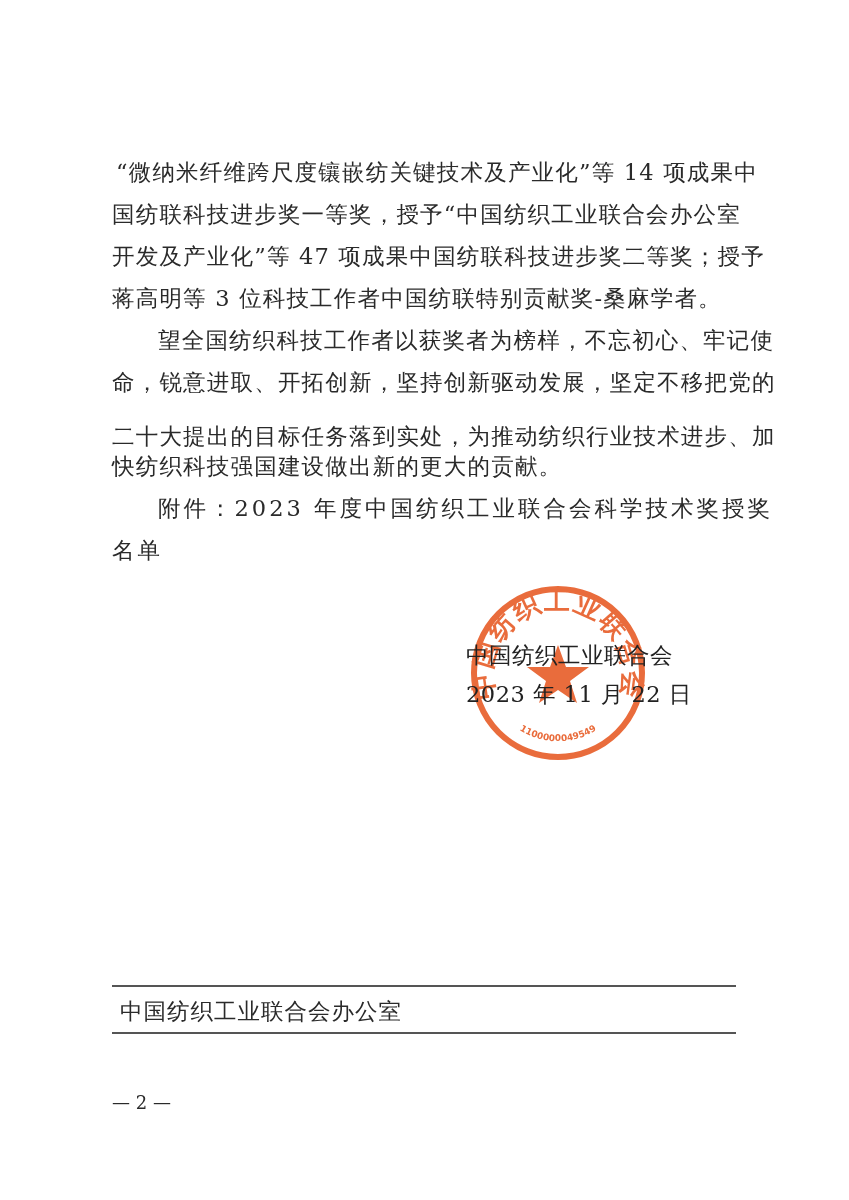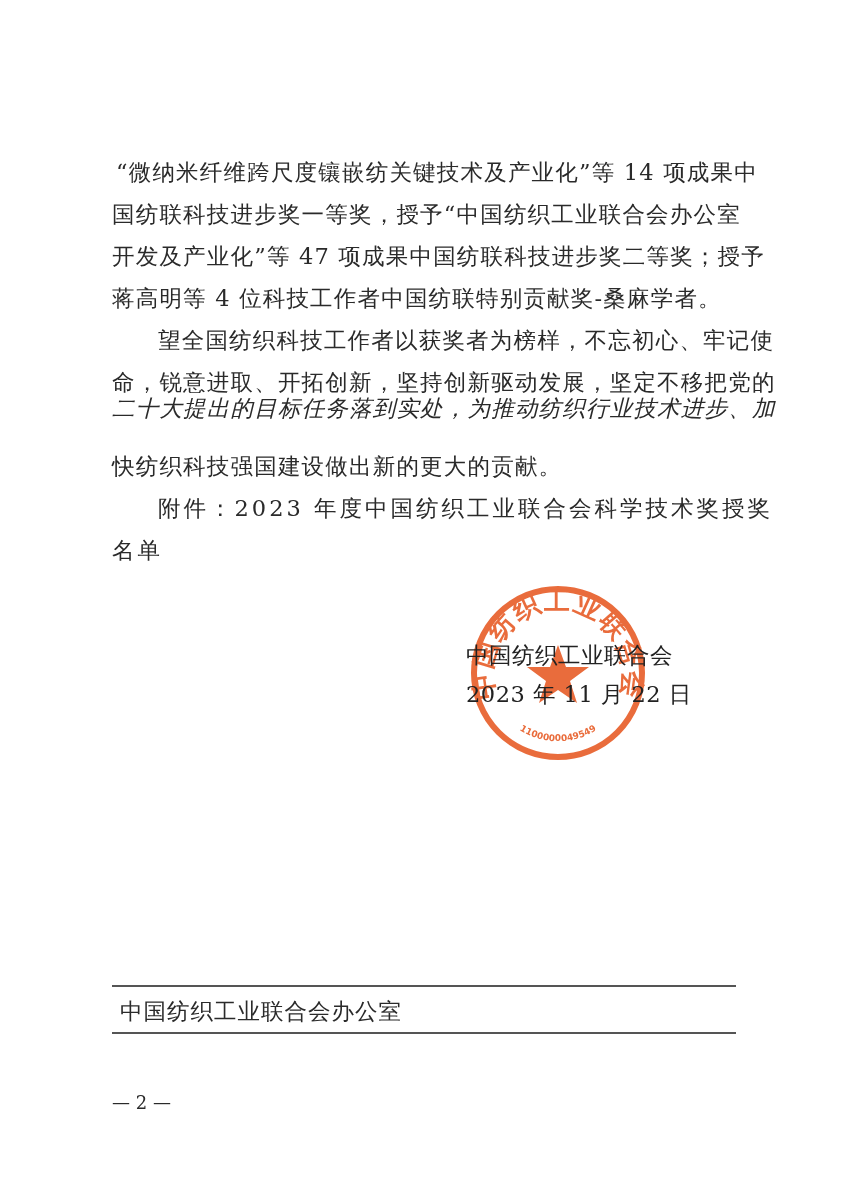--- a/index.html
+++ b/index.html
@@ -18,27 +18,27 @@
 </style>
 </head>
 <body>
 
 <div class="page">
 
   <div class="body-text" style="top:152px;">
     <div class="line" style="top:0px; left:4px;">“微纳米纤维跨尺度镶嵌纺关键技术及产业化”等 14 项成果中</div>
     <div class="line" style="top:42px;">国纺联科技进步奖一等奖，授予“中国纺织工业联合会办公室</div>
     <div class="line" style="top:84px;">开发及产业化”等 47 项成果中国纺联科技进步奖二等奖；授予</div>
-    <div class="line" style="top:126px;">蒋高明等 4 位科技工作者中国纺联特别贡献奖-桑麻学者。</div>
+    <div class="line" style="top:126px;">蒋高明等 3 位科技工作者中国纺联特别贡献奖-桑麻学者。</div>
   </div>
 
   <div class="body-text" style="top:320px;">
     <div class="line indent" style="top:0px;text-align:right;">望全国纺织科技工作者以获奖者为榜样，不忘初心、牢记使</div>
     <div class="line" style="top:42px;">命，锐意进取、开拓创新，坚持创新驱动发展，坚定不移把党的</div>
-    <div class="line" style="top:68px;font-style:italic;">二十大提出的目标任务落到实处，为推动纺织行业技术进步、加</div>
+    <div class="line" style="top:96px;">二十大提出的目标任务落到实处，为推动纺织行业技术进步、加</div>
     <div class="line" style="top:126px;">快纺织科技强国建设做出新的更大的贡献。</div>
   </div>
 
   <div class="body-text" style="top:488px;">
     <div class="line indent" style="top:0px; letter-spacing:3px;">附件：2023 年度中国纺织工业联合会科学技术奖授奖</div>
     <div class="line" style="top:42px; letter-spacing:3px;">名单</div>
   </div>
 
   <svg class="stamp" viewBox="0 0 180 180" xmlns="http://www.w3.org/2000/svg">
     <defs>

